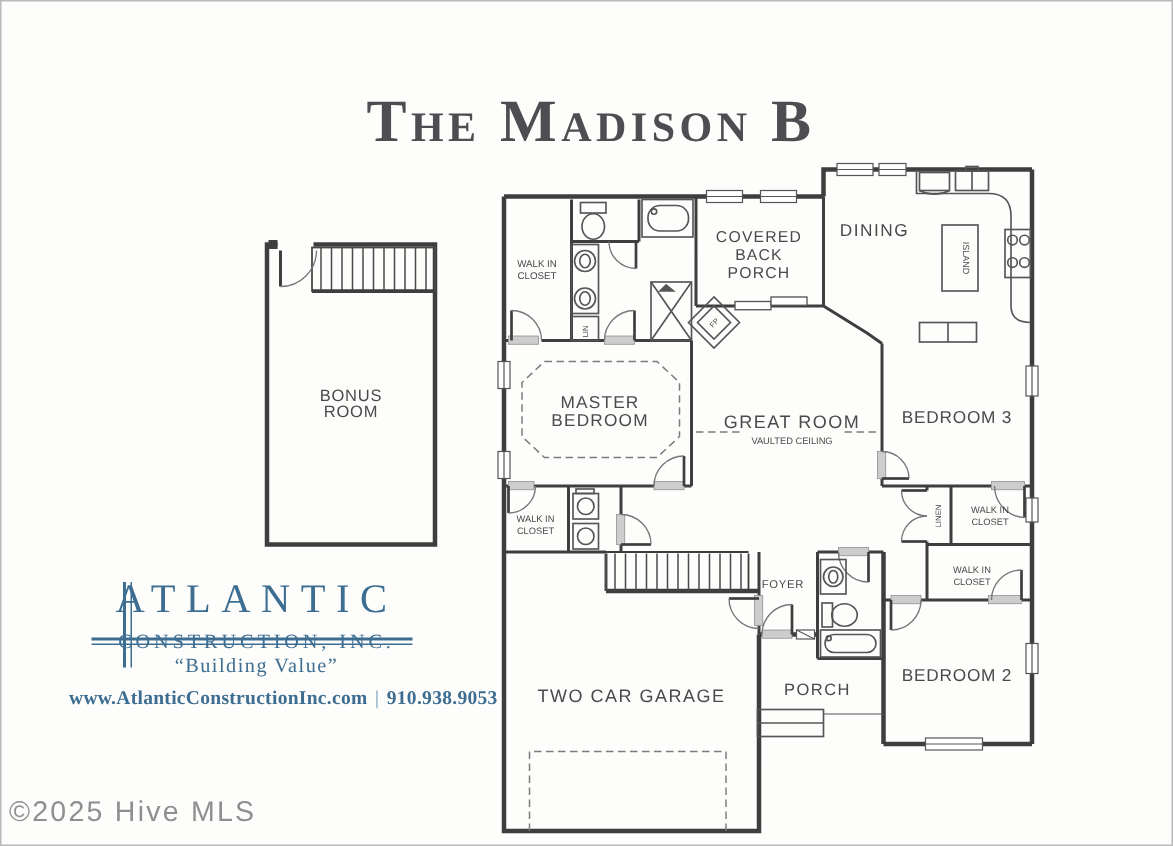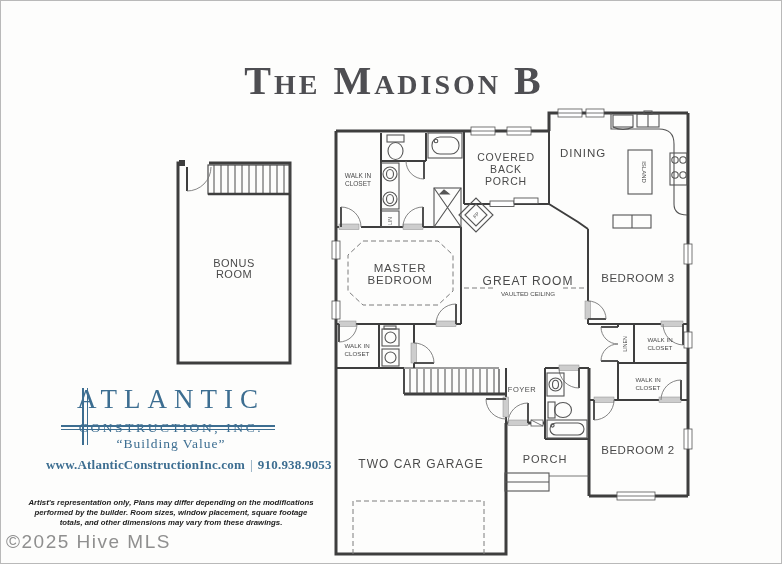--- a/index.html
+++ b/index.html
@@ -310,21 +310,16 @@
     <div class="hline h1"></div>
     <div class="hline h2"></div>
     <div class="logo-name">ATLANTIC</div>
     <div class="logo-sub">CONSTRUCTION, INC.</div>
     <div class="logo-tag">“Building Value”</div>
     <div class="logo-contact">
       <span>www.AtlanticConstructionInc.com</span><span class="sep">|</span><span>910.938.9053</span>
     </div>
   </div>
 
-  <div class="disclaimer">
-    <div>Artist's representation only, Plans may differ depending on the modifications</div>
-    <div>performed by the builder.  Room sizes, window placement, square footage</div>
-    <div>totals, and other dimensions may vary from these drawings.</div>
-  </div>
 
   <div class="watermark">©2025 Hive MLS</div>
 
 </div>
 
 </body></html>

